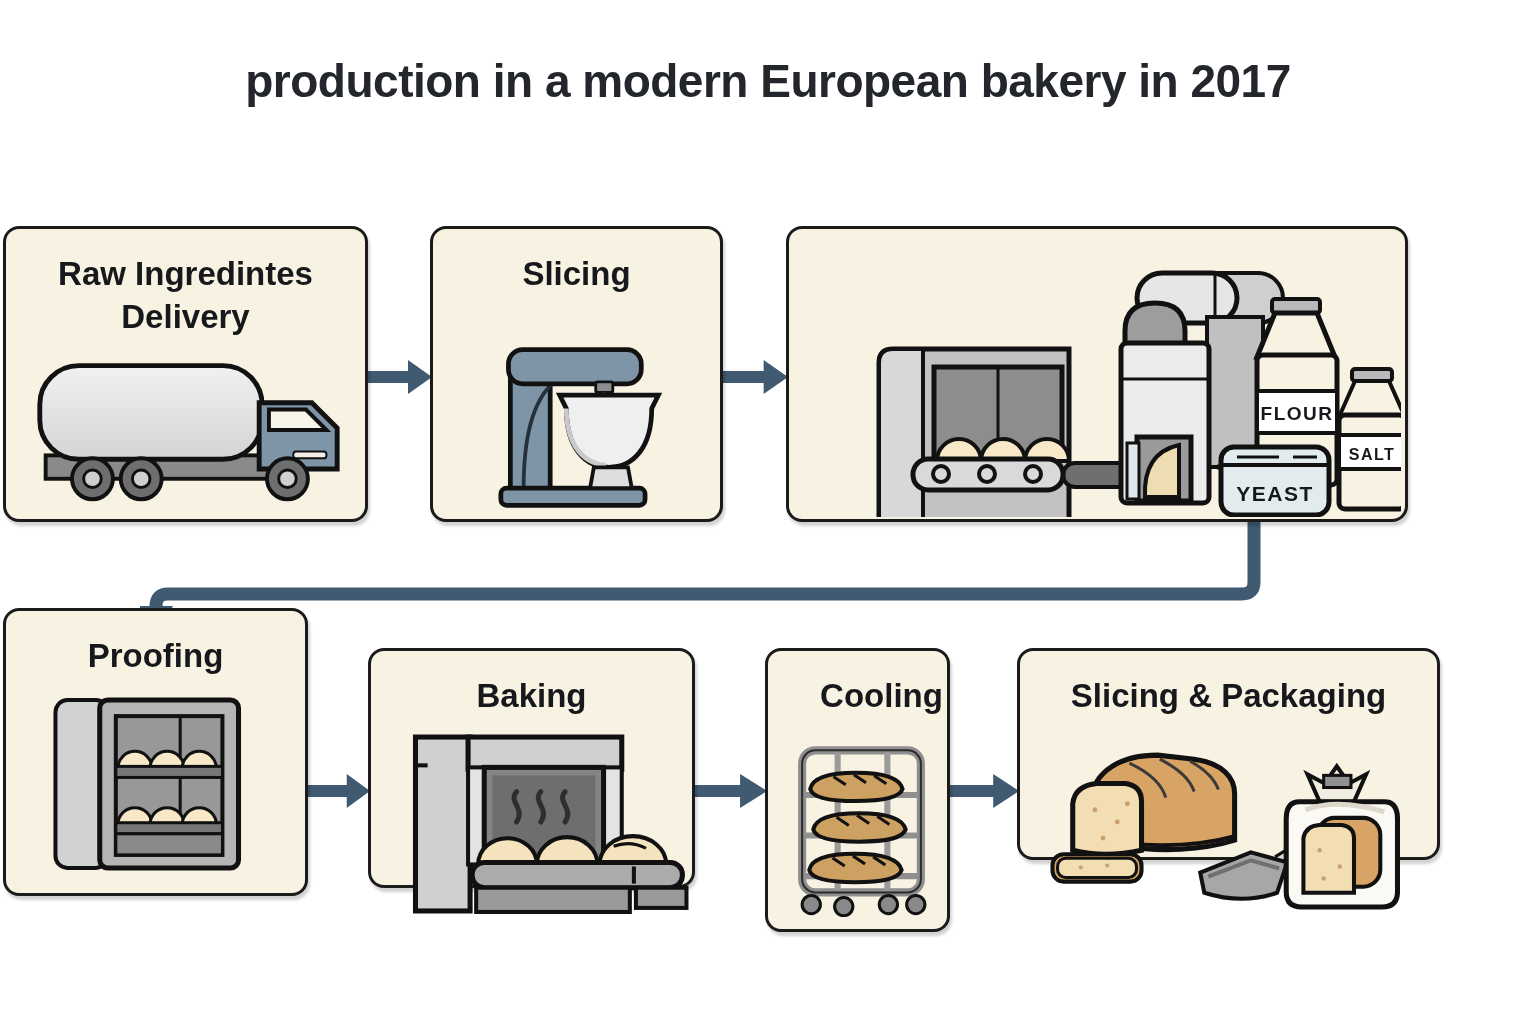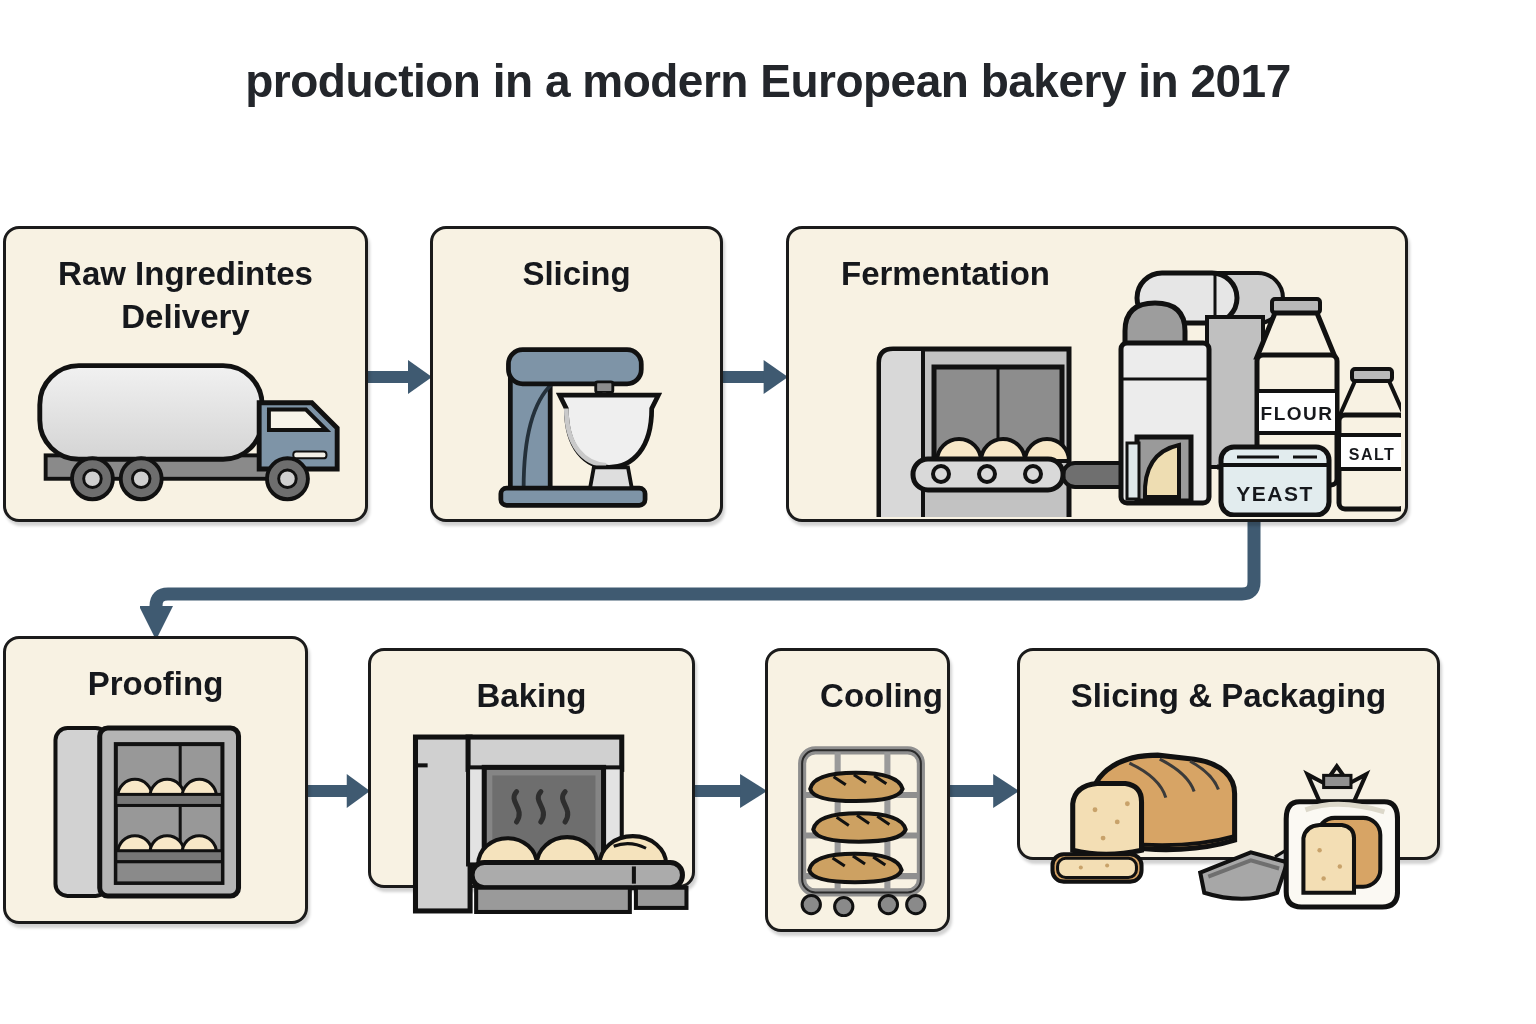--- a/index.html
+++ b/index.html
@@ -119,21 +119,20 @@
         <line x1="129" y1="71" x2="129" y2="92" stroke="#333" stroke-width="4"></line>
         <path d="M129,92 q-20,12 -3,22 q15,8 -3,20 q-15,9 3,17" fill="none" stroke="#333" stroke-width="4"></path>
         <path d="M82,74 h104 l-7,14 c0,42 -20,62 -45,62 c-25,0 -45,-20 -45,-62 z" fill="#efefef" stroke="#111" stroke-width="5"></path>
         <path d="M89,88 c0,40 19,58 42,60" fill="none" stroke="#c9c9c9" stroke-width="5"></path>
         <path d="M118,150 l-4,22 h44 l-4,-22 z" fill="#dedede" stroke="#111" stroke-width="4"></path>
       </svg>
     </div>
   </section>
 
   <section class="step-box" style="left:786px;top:226px;width:622px;height:296px;">
-    <h2 class="step-label left">Fermentation</h2>
     <div class="icon-wrap" style="left:12px;top:22px;width:600px;height:266px;">
       <svg viewBox="0 0 600 266" width="600" height="266" aria-hidden="true">
 
         <path d="M78,112 q0,-14 14,-14 h176 v186 h-190 z" fill="#c2c2c2" stroke="#111" stroke-width="5"></path>
         <path d="M78,112 q0,-14 14,-14 h30 v186 h-44 z" fill="#d8d8d8" stroke="#111" stroke-width="4"></path>
         <rect x="133" y="116" width="128" height="92" fill="#8d8d8d" stroke="#111" stroke-width="5"></rect>
         <line x1="197" y1="116" x2="197" y2="208" stroke="#111" stroke-width="3"></line>
         <path d="M136,210 a22,22 0 0 1 44,0 z" fill="var(--dough)" stroke="#111" stroke-width="4"></path>
         <path d="M180,210 a22,22 0 0 1 44,0 z" fill="var(--dough)" stroke="#111" stroke-width="4"></path>
         <path d="M224,210 a22,22 0 0 1 44,0 z" fill="var(--dough)" stroke="#111" stroke-width="4"></path>
@@ -169,21 +168,21 @@
 
         <rect x="420" y="196" width="108" height="68" rx="13" fill="#e2ecee" stroke="#111" stroke-width="5"></rect>
         <line x1="422" y1="214" x2="526" y2="214" stroke="#111" stroke-width="4"></line>
         <line x1="436" y1="206" x2="478" y2="206" stroke="#111" stroke-width="3"></line>
         <line x1="492" y1="206" x2="516" y2="206" stroke="#111" stroke-width="3"></line>
         <text x="474" y="250" text-anchor="middle" font-size="21" font-weight="700" letter-spacing="1.5" fill="#16181c">YEAST</text>
       </svg>
     </div>
   </section>
 
-  <section class="step-box" style="left:3px;top:636px;width:305px;height:288px;">
+  <section class="step-box" style="left:3px;top:608px;width:305px;height:288px;">
     <h2 class="step-label">Proofing</h2>
     <div class="icon-wrap" style="left:45px;top:85px;width:192px;height:176px;">
       <svg viewBox="0 0 190 175" width="192" height="176" aria-hidden="true">
         <rect x="4" y="4" width="52" height="167" rx="12" fill="#d2d2d2" stroke="#111" stroke-width="4"></rect>
         <rect x="48" y="4" width="138" height="167" rx="8" fill="#b5b5b5" stroke="#111" stroke-width="5"></rect>
         <rect x="64" y="20" width="106" height="138" fill="#989898" stroke="#111" stroke-width="4"></rect>
         <line x1="128" y1="20" x2="128" y2="70" stroke="#111" stroke-width="3"></line>
         <line x1="128" y1="82" x2="128" y2="124" stroke="#111" stroke-width="3"></line>
         <path d="M66,72 a17,17 0 0 1 34,0 z" fill="var(--dough)" stroke="#111" stroke-width="3"></path>
         <path d="M98,72 a17,17 0 0 1 34,0 z" fill="var(--dough)" stroke="#111" stroke-width="3"></path>

